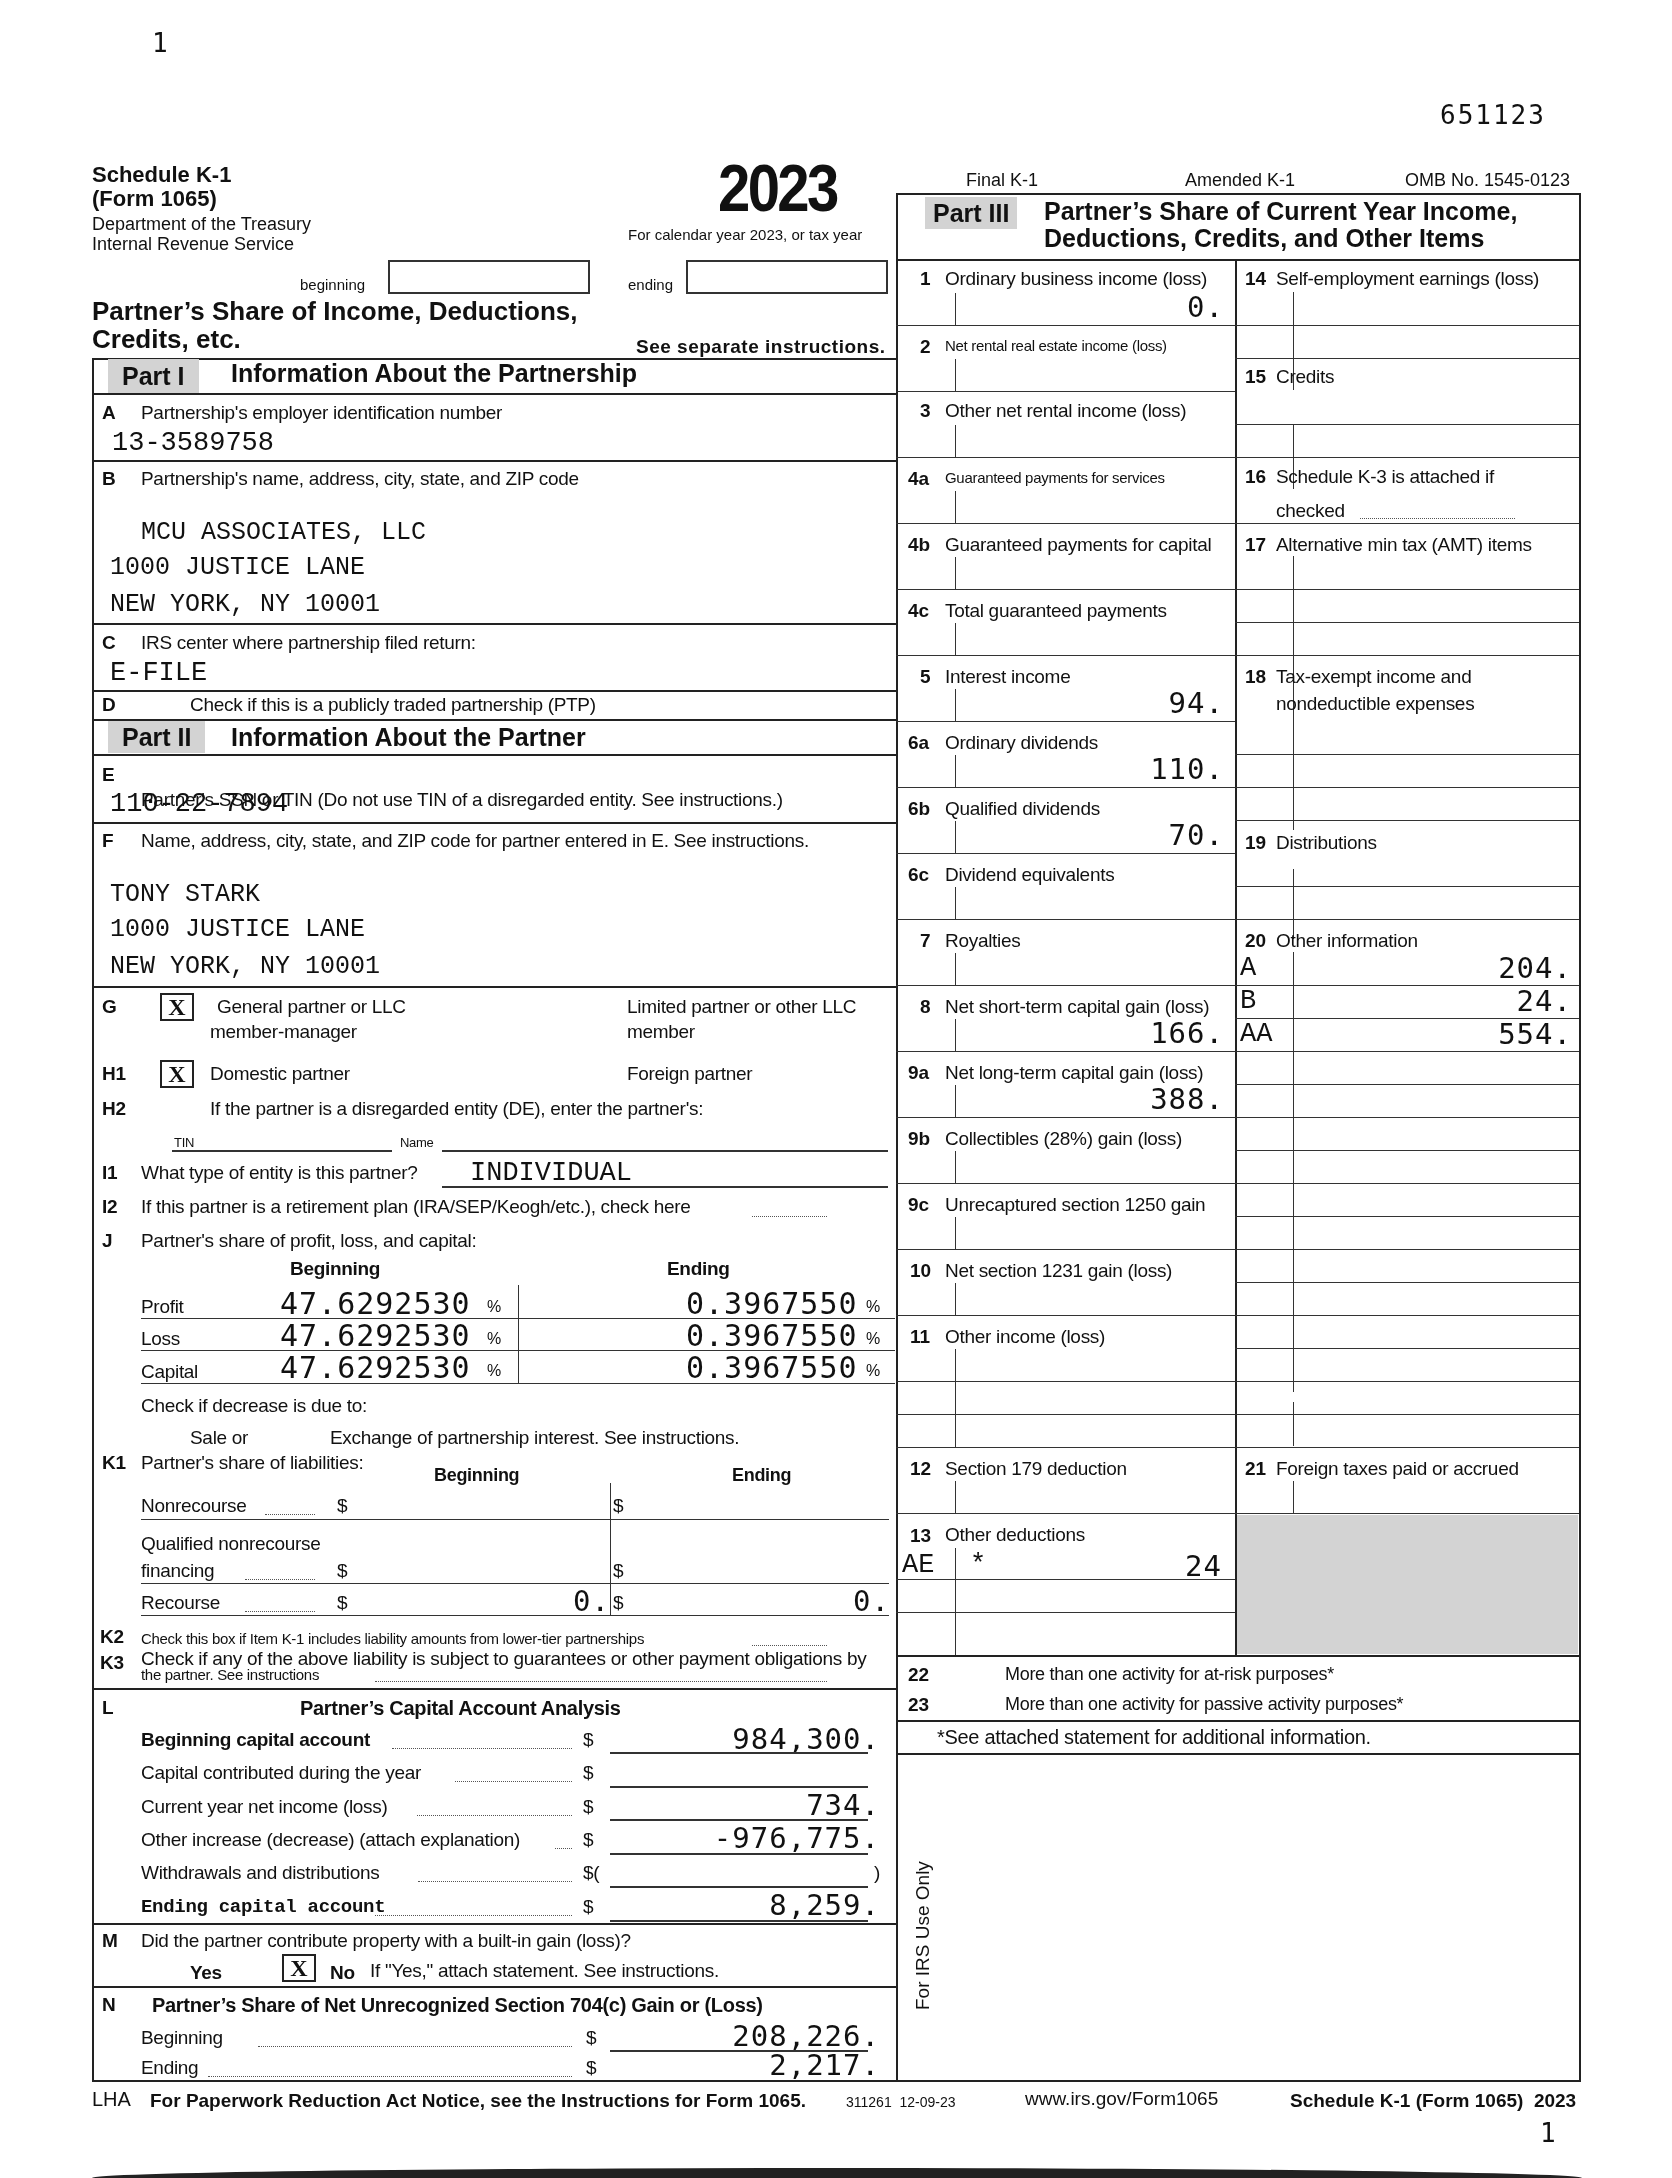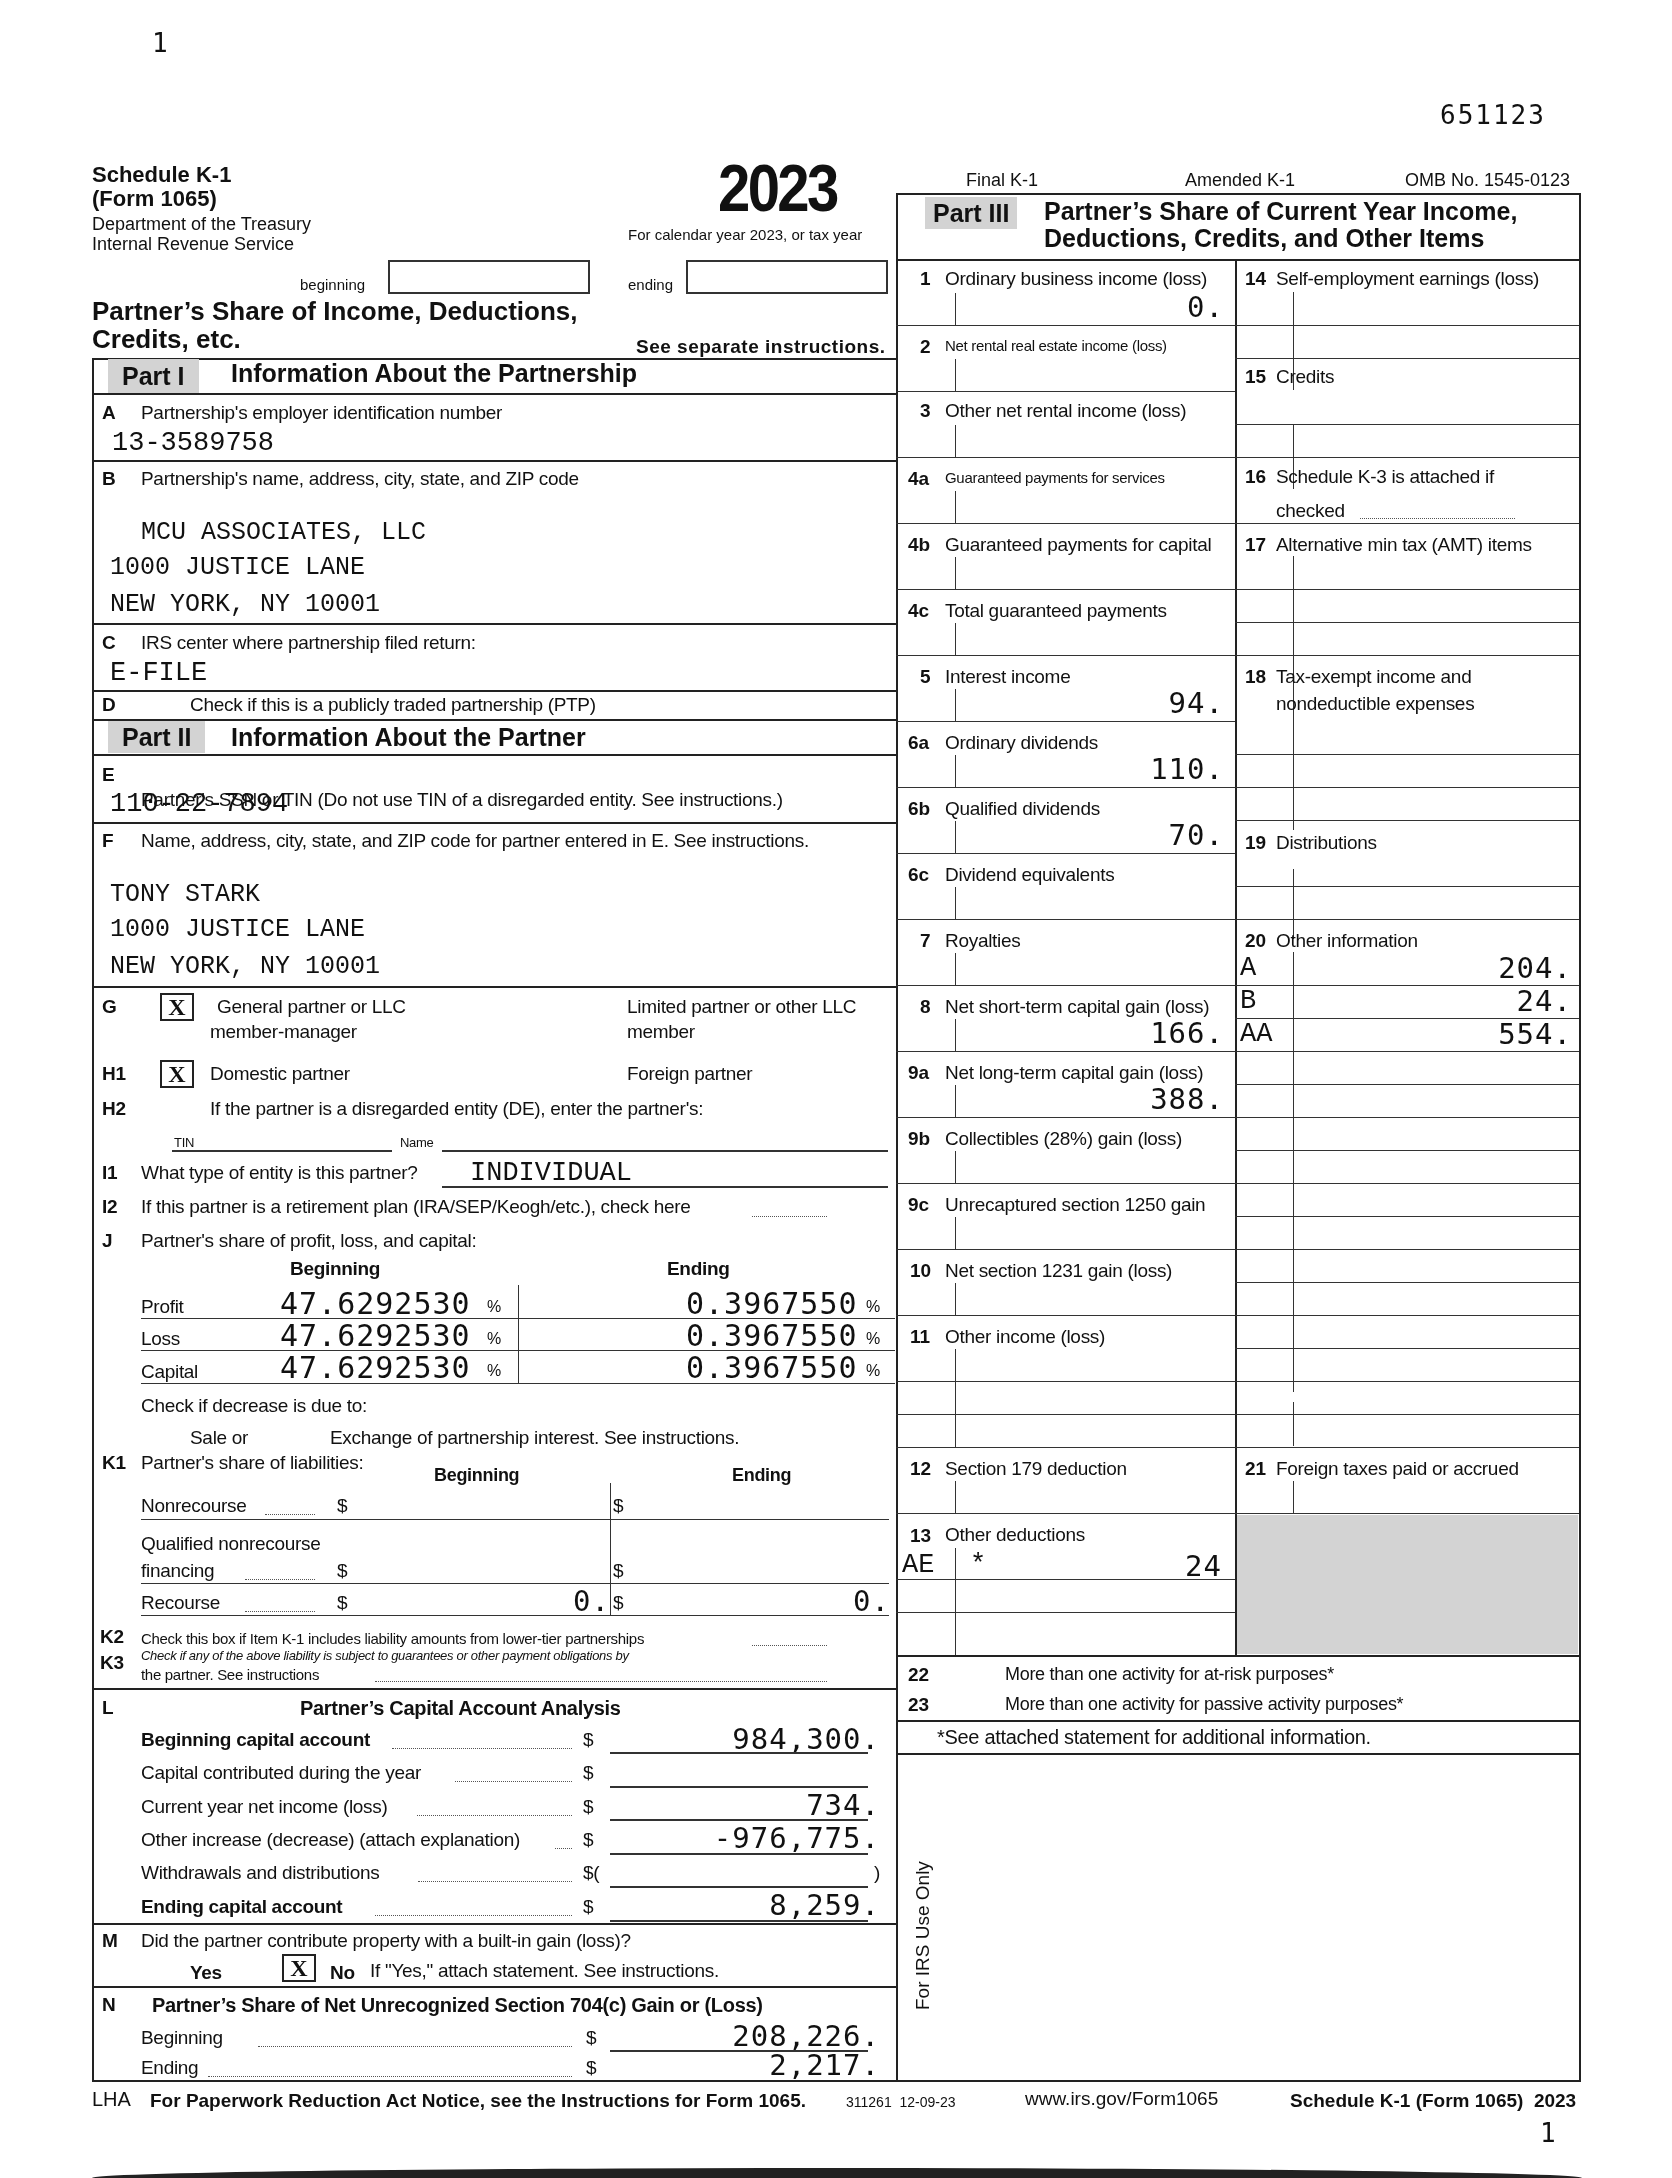--- a/index.html
+++ b/index.html
@@ -193,21 +193,21 @@
 <div class="lbl" style="left:337px;top:1592px;">$</div>
 <div class="val" style="left:360px;top:1584px;width:250px;">0.</div>
 <div class="lbl" style="left:613px;top:1592px;">$</div>
 <div class="val" style="left:640px;top:1584px;width:250px;">0.</div>
 <div class="hl1" style="left:141px;top:1615px;width:748px;"></div>
 
 <div class="lbl b" style="left:100px;top:1626px;font-size:19px;">K2</div>
 <div class="lbl" style="left:141px;top:1630px;font-size:15px;">Check this box if Item K-1 includes liability amounts from lower-tier partnerships</div>
 <div class="dots" style="left:752px;top:1645px;width:75px;"></div>
 <div class="lbl b" style="left:100px;top:1652px;font-size:19px;">K3</div>
-<div class="lbl" style="left:141px;top:1648px;font-size:13px;font-style:italic;">Check if any of the above liability is subject to guarantees or other payment obligations by</div>
+<div class="lbl" style="left:141px;top:1648px;font-size:19px;">Check if any of the above liability is subject to guarantees or other payment obligations by</div>
 <div class="lbl" style="left:141px;top:1666px;font-size:15px;">the partner. See instructions</div>
 <div class="dots" style="left:375px;top:1681px;width:452px;"></div>
 <div class="hl" style="left:92px;top:1688px;width:806px;"></div>
 
 <div class="lbl b" style="left:102px;top:1697px;">L</div>
 <div class="lbl b" style="left:300px;top:1697px;font-size:20px;">Partner’s Capital Account Analysis</div>
 
 <div>
   <div class="lbl b" style="left:141px;top:1729px;">Beginning capital account</div>
   <div class="dots" style="left:392px;top:1748px;width:180px;"></div>
@@ -238,21 +238,21 @@
 </div>
 <div>
   <div class="lbl" style="left:141px;top:1862px;">Withdrawals and distributions</div>
   <div class="dots" style="left:418px;top:1881px;width:154px;"></div>
   <div class="lbl" style="left:583px;top:1862px;">$(</div>
   <div class="val" style="left:610px;top:1855px;width:258px;"></div>
   <div class="uline" style="left:610px;top:1886px;width:258px;"></div>
   <div class="lbl" style="left:874px;top:1862px;">)</div>
 </div>
 <div>
-  <div class="lbl b" style="left:141px;top:1896px;">Ending capital account</div>
+  <div class="lbl b" style="left:141px;top:1896px;font-family:Liberation Mono, monospace;">Ending capital account</div>
   <div class="dots" style="left:375px;top:1915px;width:197px;"></div>
   <div class="lbl" style="left:583px;top:1896px;">$</div>
   <div class="val" style="left:610px;top:1888px;width:270px;">8,259.</div>
   <div class="uline" style="left:610px;top:1920px;width:258px;"></div>
 </div>
 <div class="hl" style="left:92px;top:1923px;width:806px;"></div>
 
 <div class="lbl b" style="left:102px;top:1930px;">M</div>
 <div class="lbl" style="left:141px;top:1930px;">Did the partner contribute property with a built-in gain (loss)?</div>
 <div class="lbl b" style="left:190px;top:1962px;">Yes</div>

